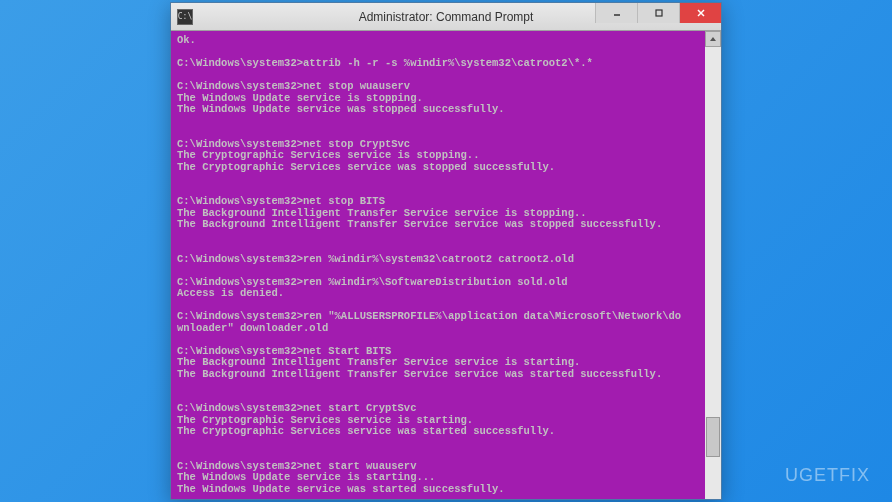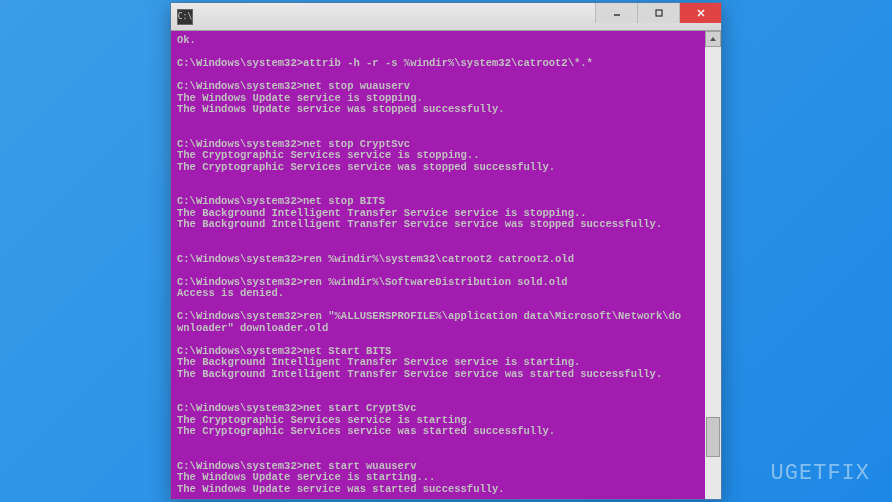--- a/index.html
+++ b/index.html
@@ -122,33 +122,34 @@
       margin: 0 auto;
       margin-top: 370px;
     }
     .scrollbar-track {
       height: calc(100% - 32px);
     }
     .watermark {
       position: absolute;
       bottom: 16px;
       right: 22px;
-      font-size: 22px;
+      font-size: 18px;
       color: rgba(255,255,255,0.45);
       font-weight: 300;
       letter-spacing: 1px;
-      font-family: Liberation Mono, monospace;
+      font-family: Liberation Sans, sans-serif;
     }
   </style>
 </head>
 <body>
 
 <div class="window">
   <div class="titlebar">
     <div class="titlebar-icon">C:\</div>
+    <div class="titlebar-title">Administrator: Command Prompt</div>
     <div class="titlebar-controls">
       <div class="titlebar-btn minimize">
         <svg width="10" height="10" viewBox="0 0 10 10">
             <line x1="2" y1="7" x2="8" y2="7" stroke="#333" stroke-width="1.5"></line>
           </svg>
       </div>
       <div class="titlebar-btn maximize">
         <svg width="10" height="10" viewBox="0 0 10 10">
             <rect x="2" y="2" width="6" height="6" fill="none" stroke="#333" stroke-width="1.2"></rect>
           </svg>

